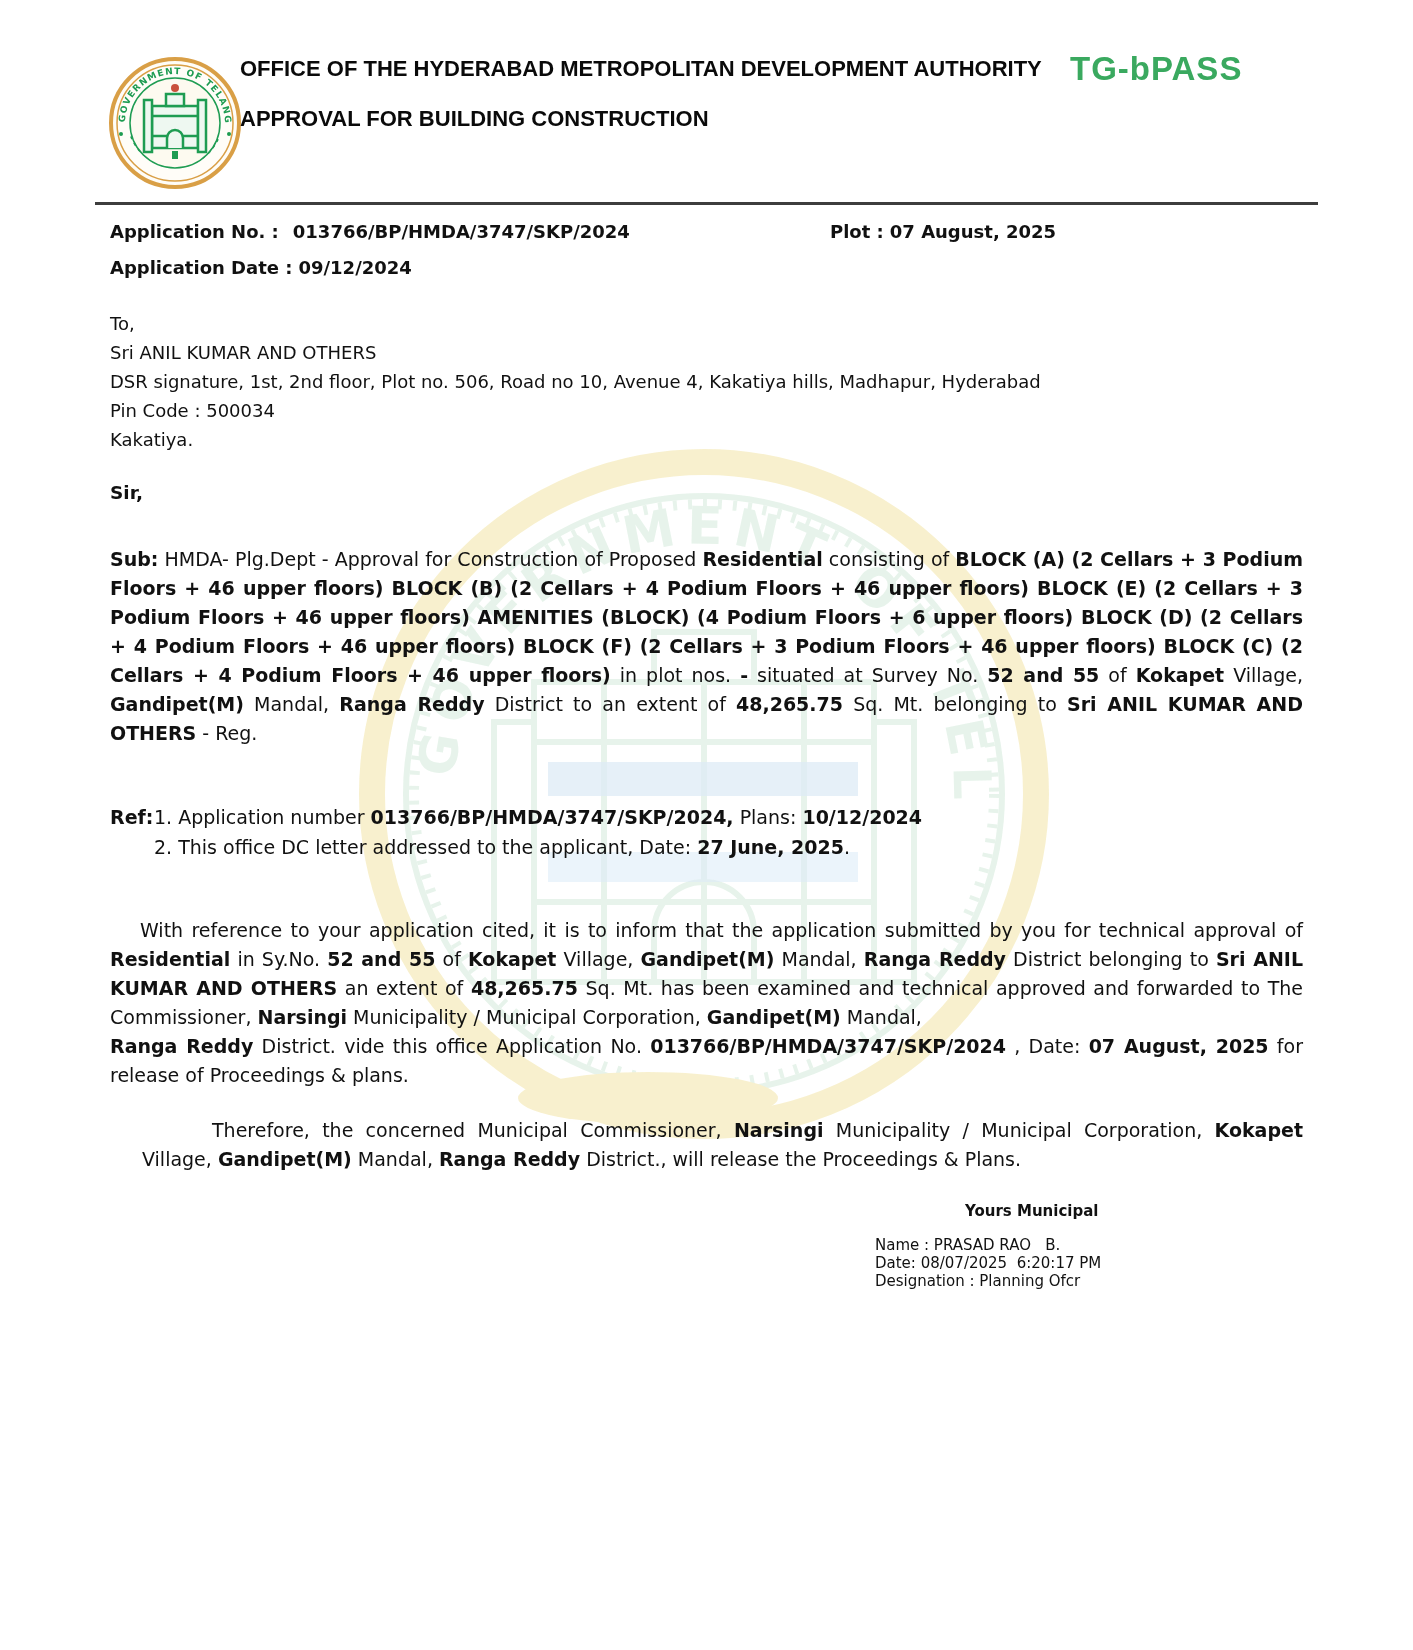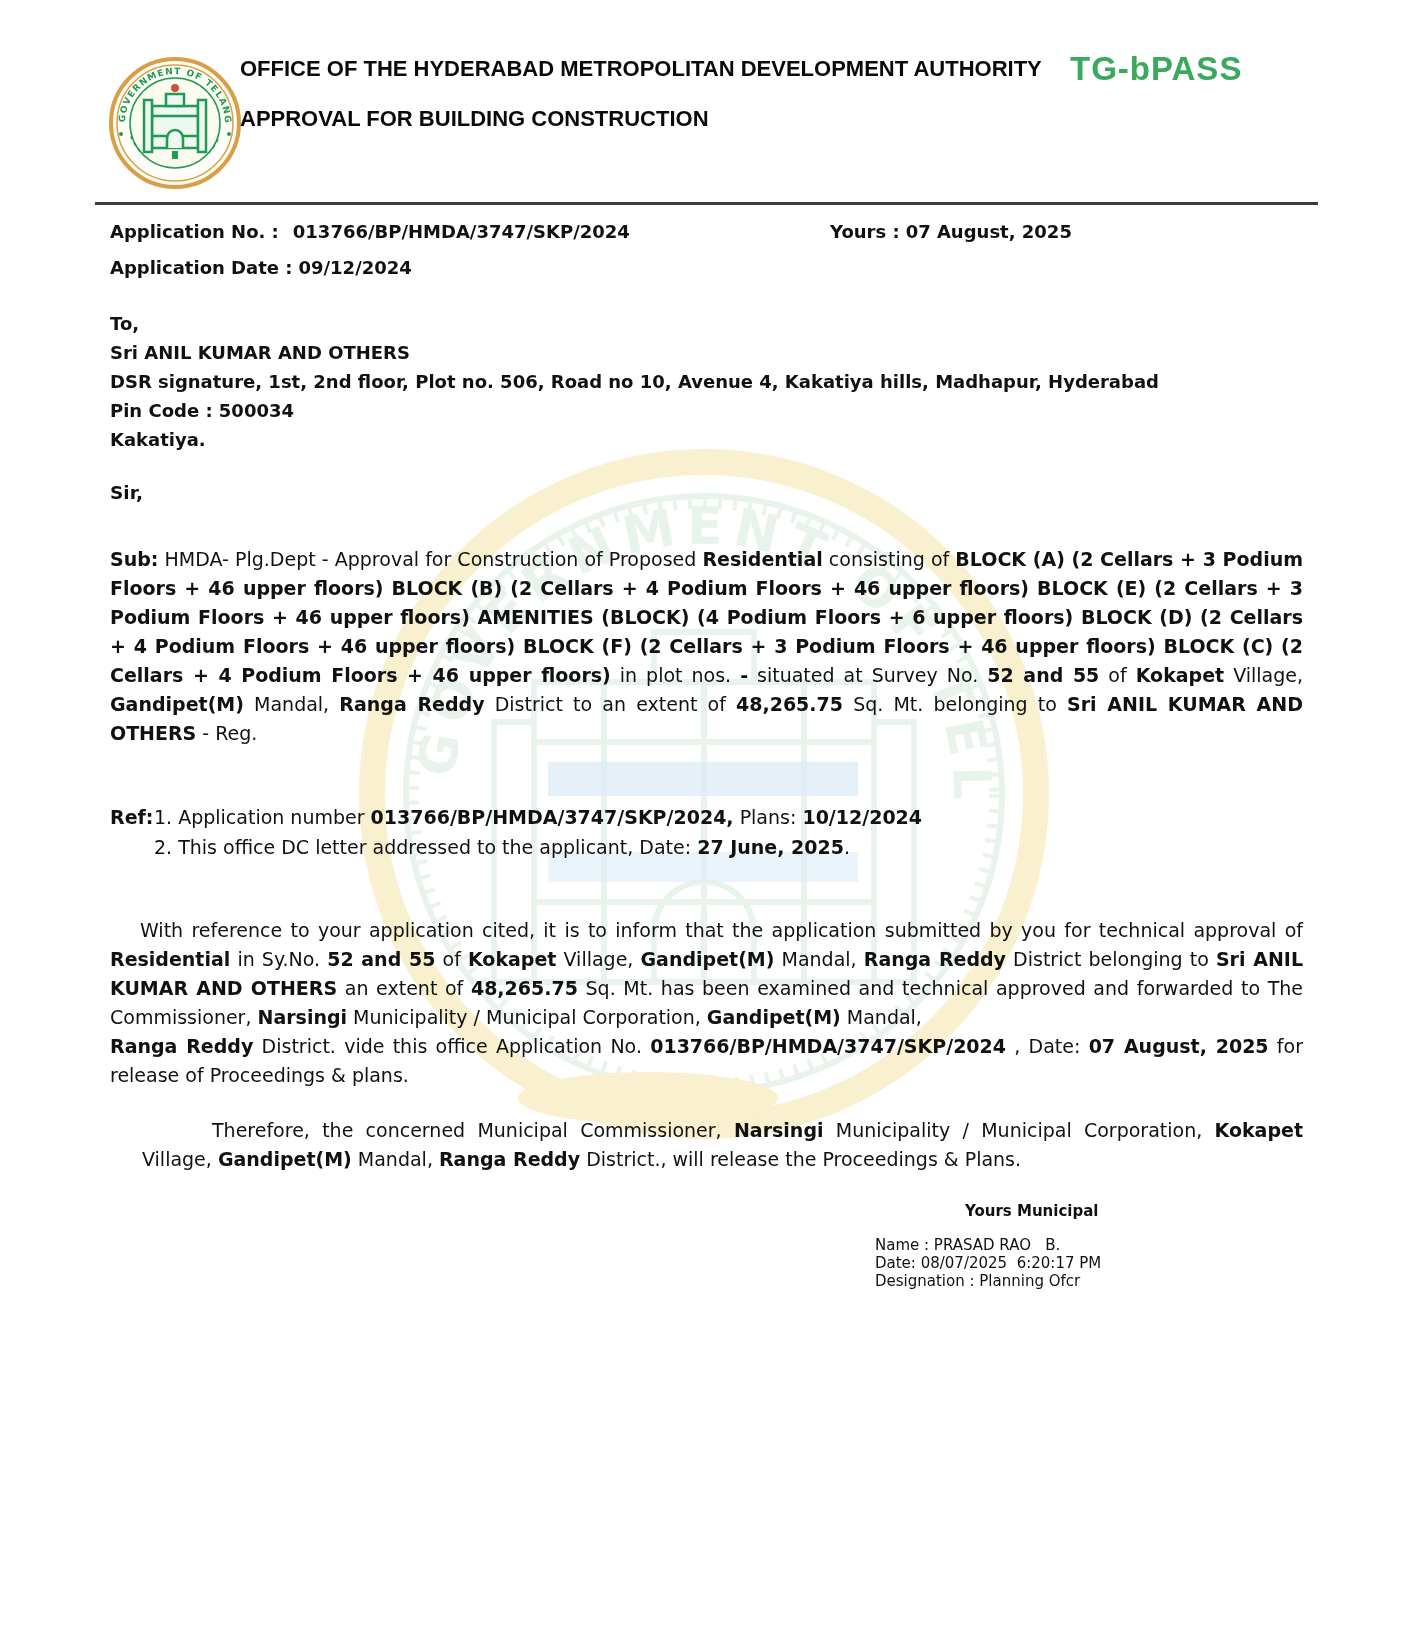--- a/index.html
+++ b/index.html
@@ -46,21 +46,21 @@
   }
   .rule{border:none;border-top:3px solid #3d3d3d;margin:0 -15px;}
   
   .meta-row1{position:relative;margin-top:14px;font-weight:bold;font-size:18px;line-height:26px;}
   .meta-row1 .val{margin-left:14px;}
   .meta-date{position:absolute;left:720px;top:0;}
   .meta-date .val{margin-left:6px;}
   .meta-row2{margin-top:10px;font-weight:bold;font-size:18px;line-height:26px;}
   .meta-row2 .val{margin-left:6px;}
   
-  .recipient{margin-top:28px;font-weight:bold;font-size:18px;line-height:29px;}
+  .recipient{margin-top:28px;font-weight:normal;font-size:18px;line-height:29px;}
   .greeting{margin-top:28px;font-weight:bold;font-size:18.5px;}
   
   .para{font-size:19px;line-height:29px;text-align:justify;margin:0;}
   .subject{margin-top:42px;}
   .refs{margin-top:54px;font-size:19px;line-height:30px;}
   .ref-row{display:flex;}
   .ref-label{font-weight:bold;flex:0 0 44px;}
   .ref-indent{flex:0 0 44px;}
   .body1{margin-top:54px;text-indent:30px;}
   .body2{margin-top:26px;text-indent:70px;margin-left:32px;}
@@ -138,21 +138,21 @@
       </div>
 
       <div class="brand">TG-bPASS</div>
     </div>
 
     <hr class="rule">
 
     <div class="meta-row1">
       <span>Application No. :</span><span class="val">013766/BP/HMDA/3747/SKP/2024</span>
       <span class="meta-date">
-        <span>Yours :</span><span class="val">07 August, 2025</span>
+        <span>Plot :</span><span class="val">07 August, 2025</span>
       </span>
     </div>
     <div class="meta-row2">
       <span>Application Date :</span><span class="val">09/12/2024</span>
     </div>
 
     <div class="recipient">
       <div>To,</div>
       <div>Sri ANIL KUMAR AND OTHERS</div>
       <div>DSR signature, 1st, 2nd floor, Plot no. 506, Road no 10, Avenue 4, Kakatiya hills, Madhapur, Hyderabad</div>

